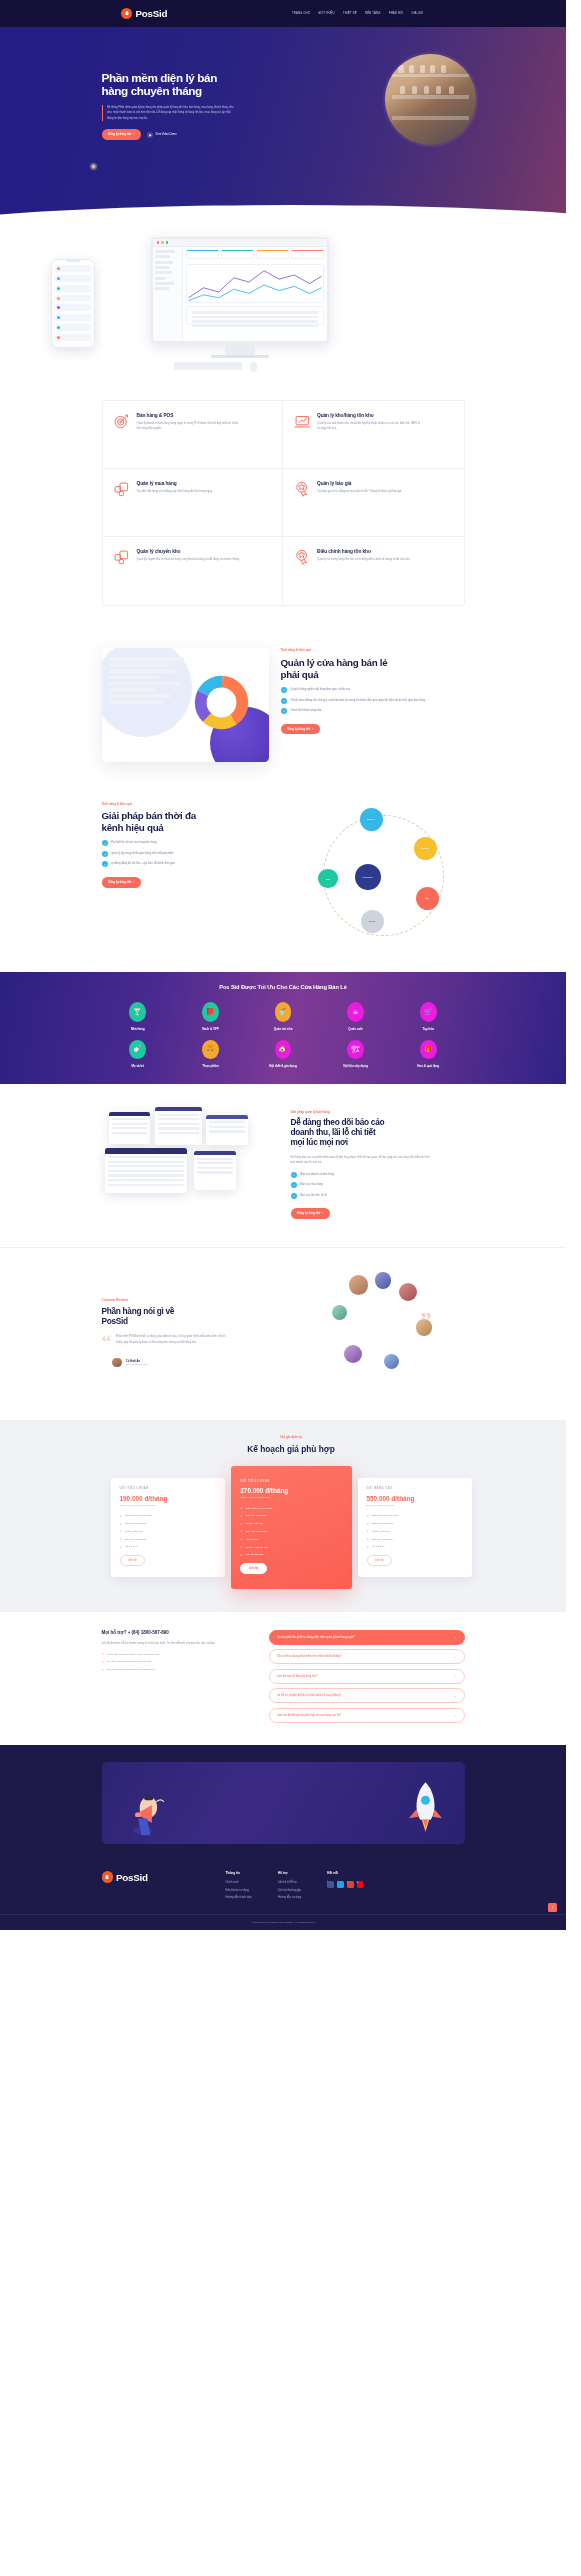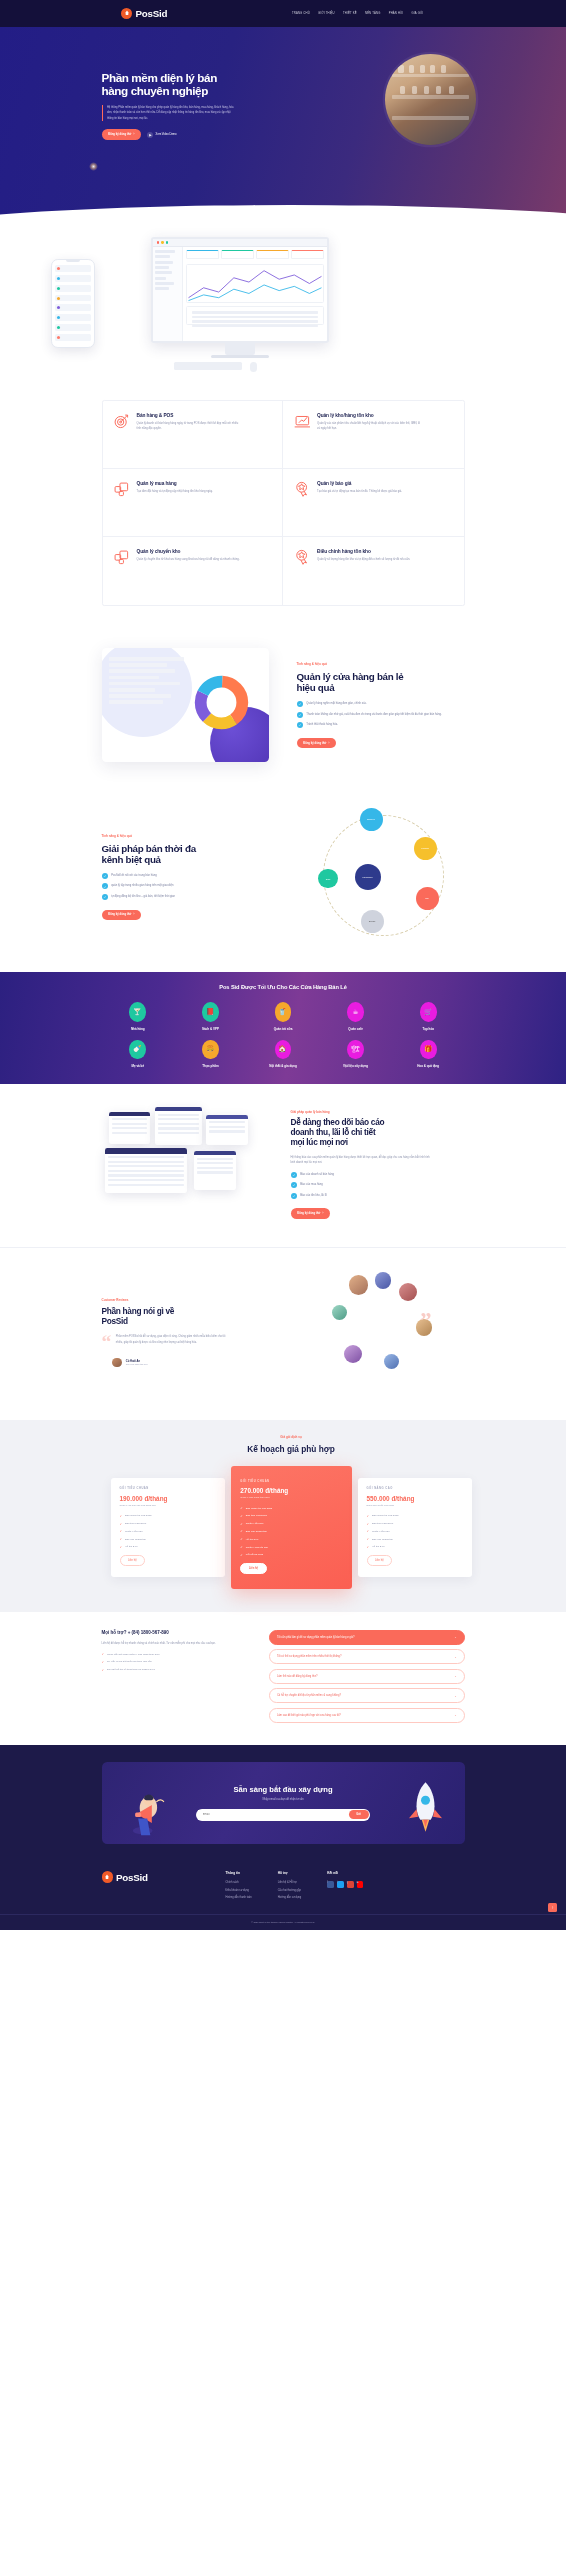--- a/index.html
+++ b/index.html
@@ -133,21 +133,21 @@
     border-bottom: 0.8px solid #eef0f6; min-height: 68px;
   }
   .feature-cell:nth-child(2n) { border-right: none; }
   .feature-cell:nth-child(5), .feature-cell:nth-child(6) { border-bottom: none; }
   .feature-icon { width: 16.7px; height: 16.7px; flex: 0 0 16.7px; color: #fa6a5a; }
   .feature-icon svg { width: 16.7px; height: 16.7px; stroke: #fa6a5a; fill: none; stroke-width: 1.4; }
   .feature-title { font-size: 4.8px; font-weight: bold; color: #1d2150; margin-bottom: 3px; letter-spacing: -0.1px;}
   .feature-text { font-size: 2.7px; color: #8d92ad; line-height: 2.0; max-width: 106px; }
 
   
-  .split { width: 363px; margin: 0 auto; display: flex; align-items: center; gap: 28px; }
+  .split { width: 363px; margin: 0 auto; display: flex; align-items: flex-start; gap: 12px; }
   .eyebrow { color: #fa6a5a; font-size: 3px; font-weight: bold; margin-bottom: 4.5px; }
   .sect-title { font-size: 9.8px; font-weight: bold; color: #161a47; line-height: 1.2; letter-spacing: -0.3px; margin-bottom: 6.8px; }
   .check-list { list-style: none; }
   .check-list li { display: flex; gap: 3.8px; margin-bottom: 4.5px; align-items: flex-start; }
   .check {
     width: 6px; height: 6px; flex: 0 0 6px; border-radius: 50%; background: #35b7e8;
     display: flex; align-items: center; justify-content: center; margin-top: 0px;
   }
   .check svg { width: 3.8px; height: 3.8px; stroke: #fff; stroke-width: 2.4; fill: none; }
   .check-list li span { font-size: 2.7px; color: #7b81a0; line-height: 1.85; }
@@ -315,21 +315,21 @@
       <a href="#">PHẢN HỒI</a>
       <a href="#">GIÁ GÓI</a>
     </div>
   </nav>
 
   <section class="hero">
     <div class="hero-inner">
       <div class="hero-left">
         <h1 class="hero-title">
           <span>Phần mềm diện lý bán</span><br>
-          <span>hàng chuyên nghiệp</span>
+          <span>hàng chuyên tháng</span>
         </h1>
         <p class="hero-desc">Hệ thống Phần mềm quản lý bán hàng cho phép quản lý hàng tồn kho, bán hàng, mua hàng, khách hàng, hóa đơn, nhận thanh toán và còn hơn thế nữa. Dễ dàng cập nhật thông tin hàng tồn kho, mua hàng và cập nhật thông tin bán hàng mọi nơi, mọi lúc.</p>
         <div class="hero-btns">
           <button class="btn-primary">
             <span>Đăng ký dùng thử</span>
             <span>›</span>
           </button>
           <button class="btn-ghost">
             <span class="play">▶</span>
             <span>Xem Video Demo</span>
@@ -536,21 +536,21 @@
           <circle cx="21" cy="21" r="15.9" fill="#fff" stroke="#ff7a4d" stroke-width="9" stroke-dasharray="40 60" stroke-dashoffset="25"></circle>
           <circle cx="21" cy="21" r="15.9" fill="none" stroke="#f6c02c" stroke-width="9" stroke-dasharray="22 78" stroke-dashoffset="-15"></circle>
           <circle cx="21" cy="21" r="15.9" fill="none" stroke="#7e5ddb" stroke-width="9" stroke-dasharray="20 80" stroke-dashoffset="-37"></circle>
           <circle cx="21" cy="21" r="15.9" fill="none" stroke="#35b7e8" stroke-width="9" stroke-dasharray="18 82" stroke-dashoffset="-57"></circle>
         </svg>
       </div>
       <div style="flex:1">
         <div class="eyebrow">Tính năng &amp; hiệu quả</div>
         <h2 class="sect-title">
           <span>Quản lý cửa hàng bán lẻ</span><br>
-          <span>hiệu quả</span>
+          <span>phải quả</span>
         </h2>
         <ul class="check-list">
           <li>
             <i class="check">
                 <svg viewBox="0 0 24 24">
                   <path d="M4 12l6 6L20 6"></path>
                 </svg>
               </i>
             <span>Quản lý hàng nghìn mặt hàng đơn giản, chính xác.</span>
           </li>
@@ -578,21 +578,21 @@
       </div>
     </div>
   </section>
 
   <section class="sec-pad">
     <div class="split">
       <div style="flex:1">
         <div class="eyebrow">Tính năng &amp; hiệu quả</div>
         <h2 class="sect-title">
           <span>Giải pháp bán thời đa</span><br>
-          <span>kênh biệt quả</span>
+          <span>kênh hiệu quả</span>
         </h2>
         <ul class="check-list">
           <li>
             <i class="check">
                 <svg viewBox="0 0 24 24">
                   <path d="M4 12l6 6L20 6"></path>
                 </svg>
               </i>
             <span>PosSid kết nối với các trang bán hàng</span>
           </li>
@@ -956,28 +956,20 @@
       <svg class="megaphone" viewBox="0 0 62 72">
         <ellipse cx="26" cy="60" rx="13" ry="5" fill="#4a3aa0" opacity=".5"></ellipse>
         <path d="M22 30c0-9 6-15 12-15s11 6 11 14-5 14-11 14-12-4-12-13z" fill="#f3d3b8"></path>
         <path d="M18 38l20-12v24z" fill="#fa6a5a"></path>
         <rect x="16" y="36" width="8" height="6" rx="2" fill="#ff8a7a"></rect>
         <path d="M20 44l4 22h12l-4-22z" fill="#3f55c9"></path>
         <circle cx="34" cy="20" r="7" fill="#f7cfae"></circle>
         <path d="M28 16c2-5 10-5 12 0 1 3-1 4-6 4s-7-1-6-4z" fill="#2b2b4a"></path>
         <path d="M44 22c4-4 8-3 10 0" stroke="#ffd9a0" stroke-width="1.5" fill="none"></path>
       </svg>
-      <div class="cta-inner">
-        <h3>Sẵn sàng bắt đầu xây dựng</h3>
-        <p>Nhập email của bạn để nhận tư vấn</p>
-        <form class="cta-form">
-          <input type="email" placeholder="Email" style="">
-          <button>Gửi</button>
-        </form>
-      </div>
       <svg class="rocket" viewBox="0 0 60 86">
         <path d="M30 4c8 8 12 20 12 32 0 7-2 13-5 18H23c-3-5-5-11-5-18 0-12 4-24 12-32z" fill="#f2f4fb"></path>
         <circle cx="30" cy="28" r="6" fill="#35b7e8"></circle>
         <path d="M18 40L8 52l12-2z" fill="#fa6a5a"></path>
         <path d="M42 40l10 12-12-2z" fill="#fa6a5a"></path>
         <path d="M25 54h10l-5 16z" fill="#ffb35a"></path>
         <path d="M27 54h6l-3 10z" fill="#fa6a5a"></path>
       </svg>
     </div>
   </section>

